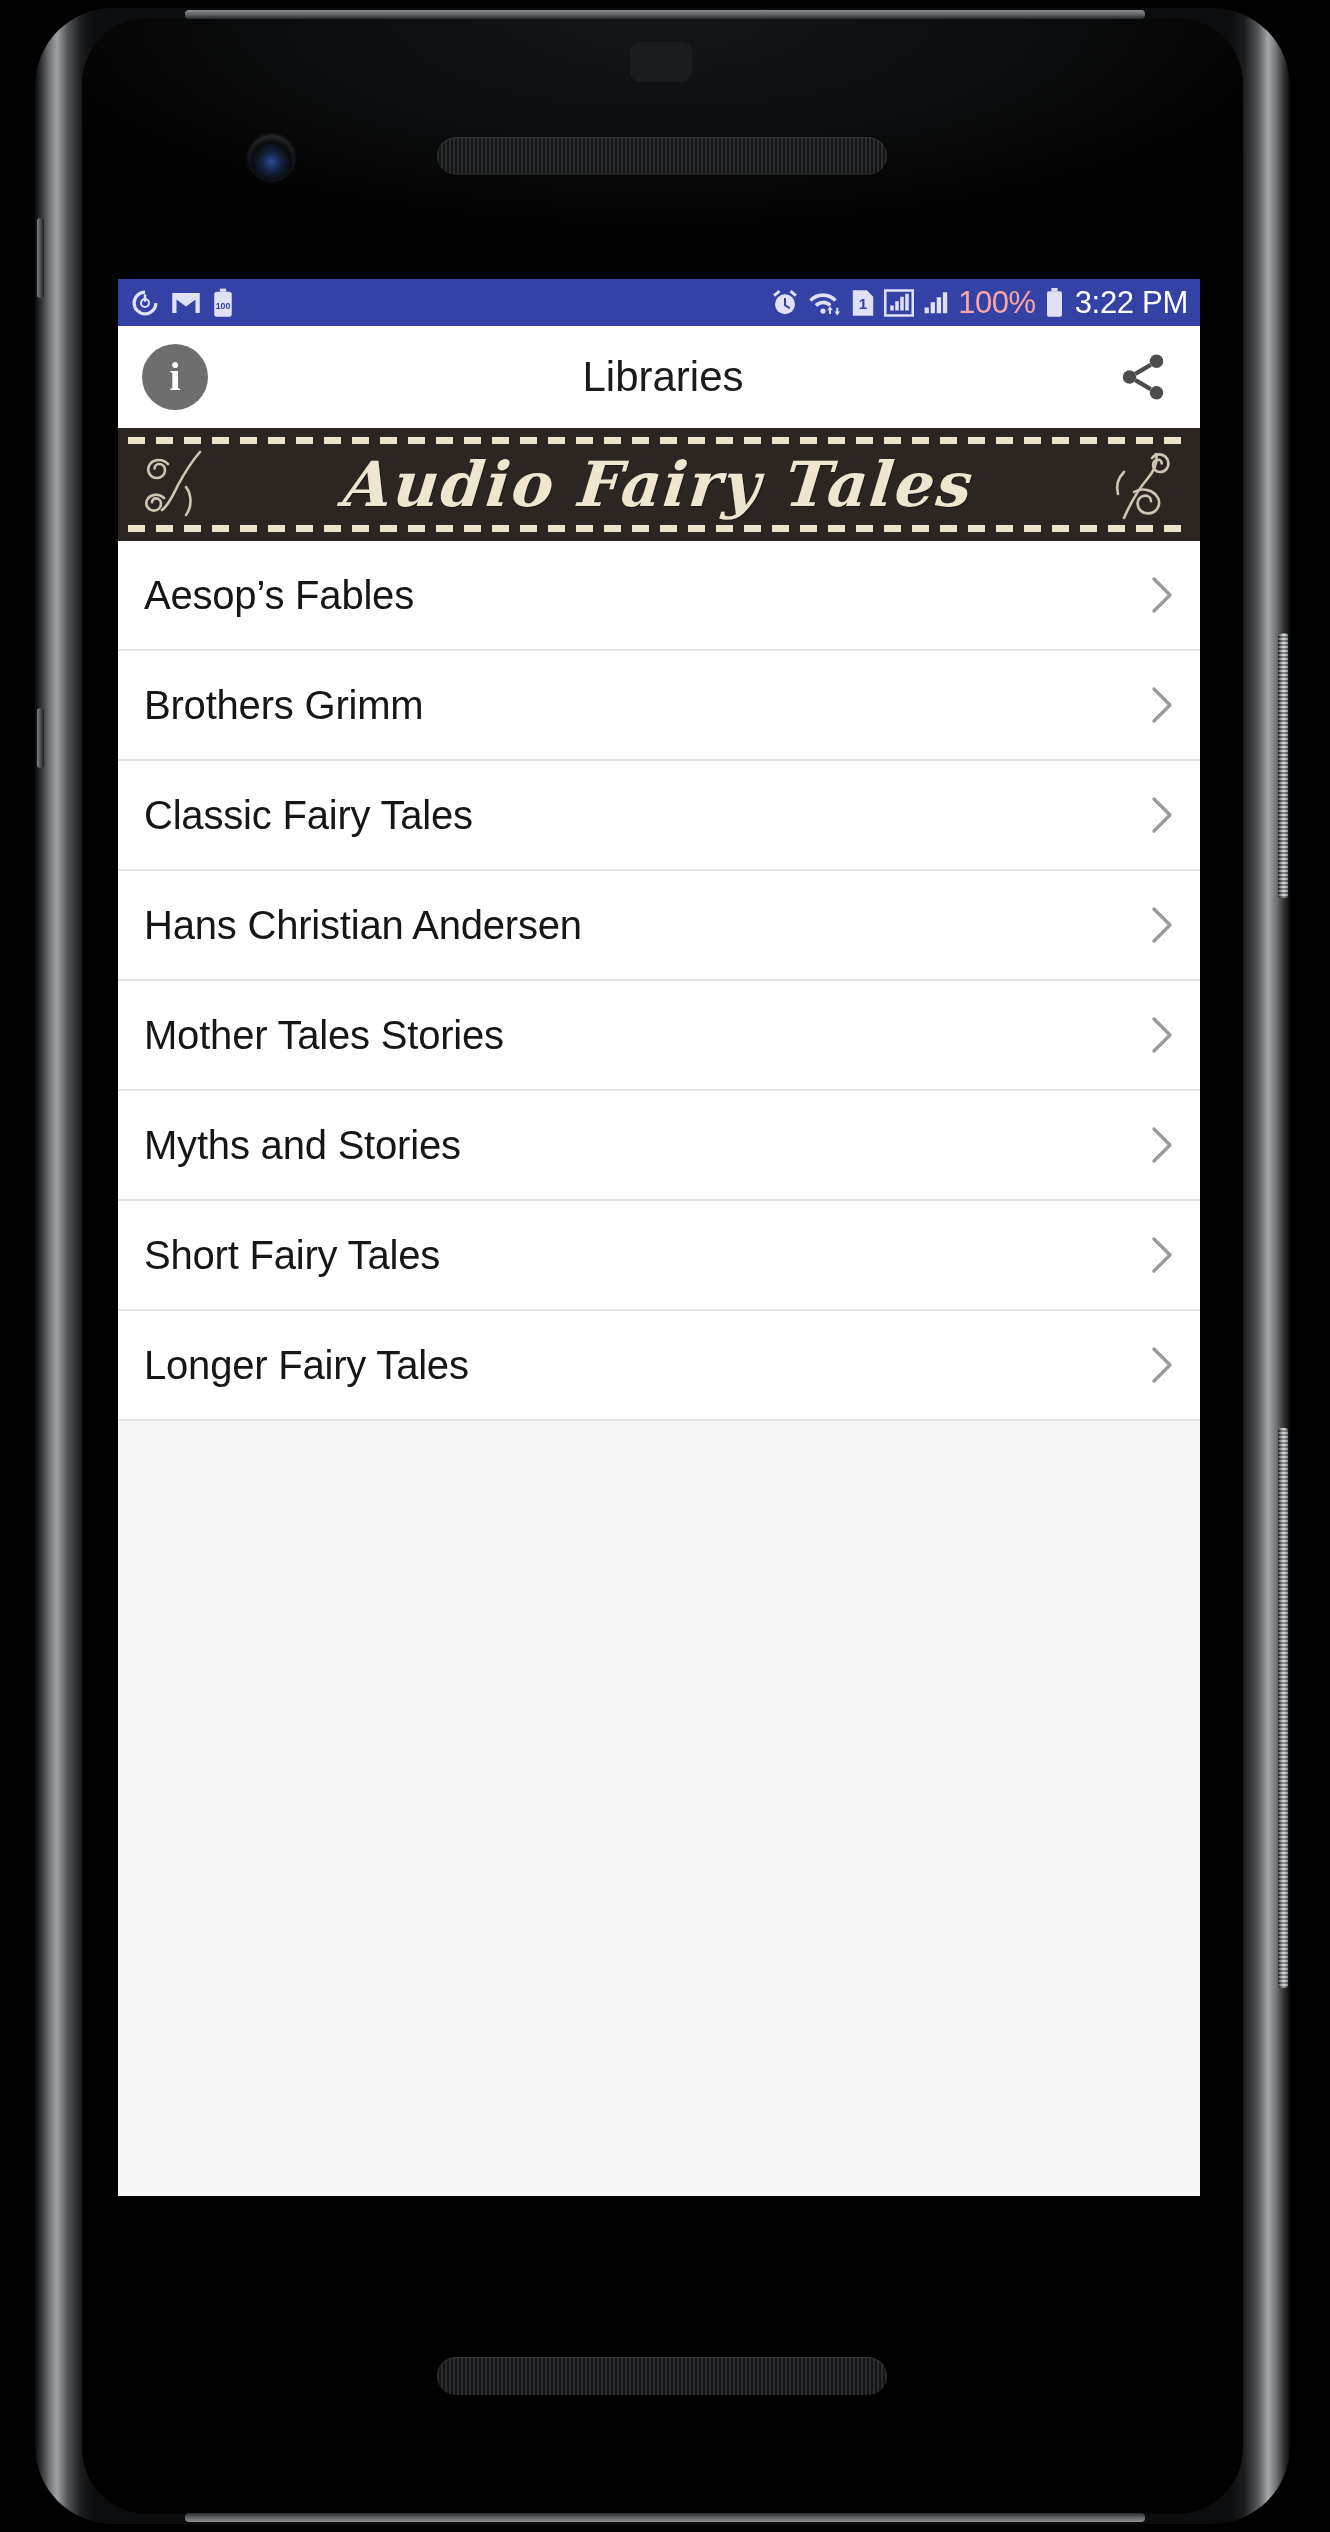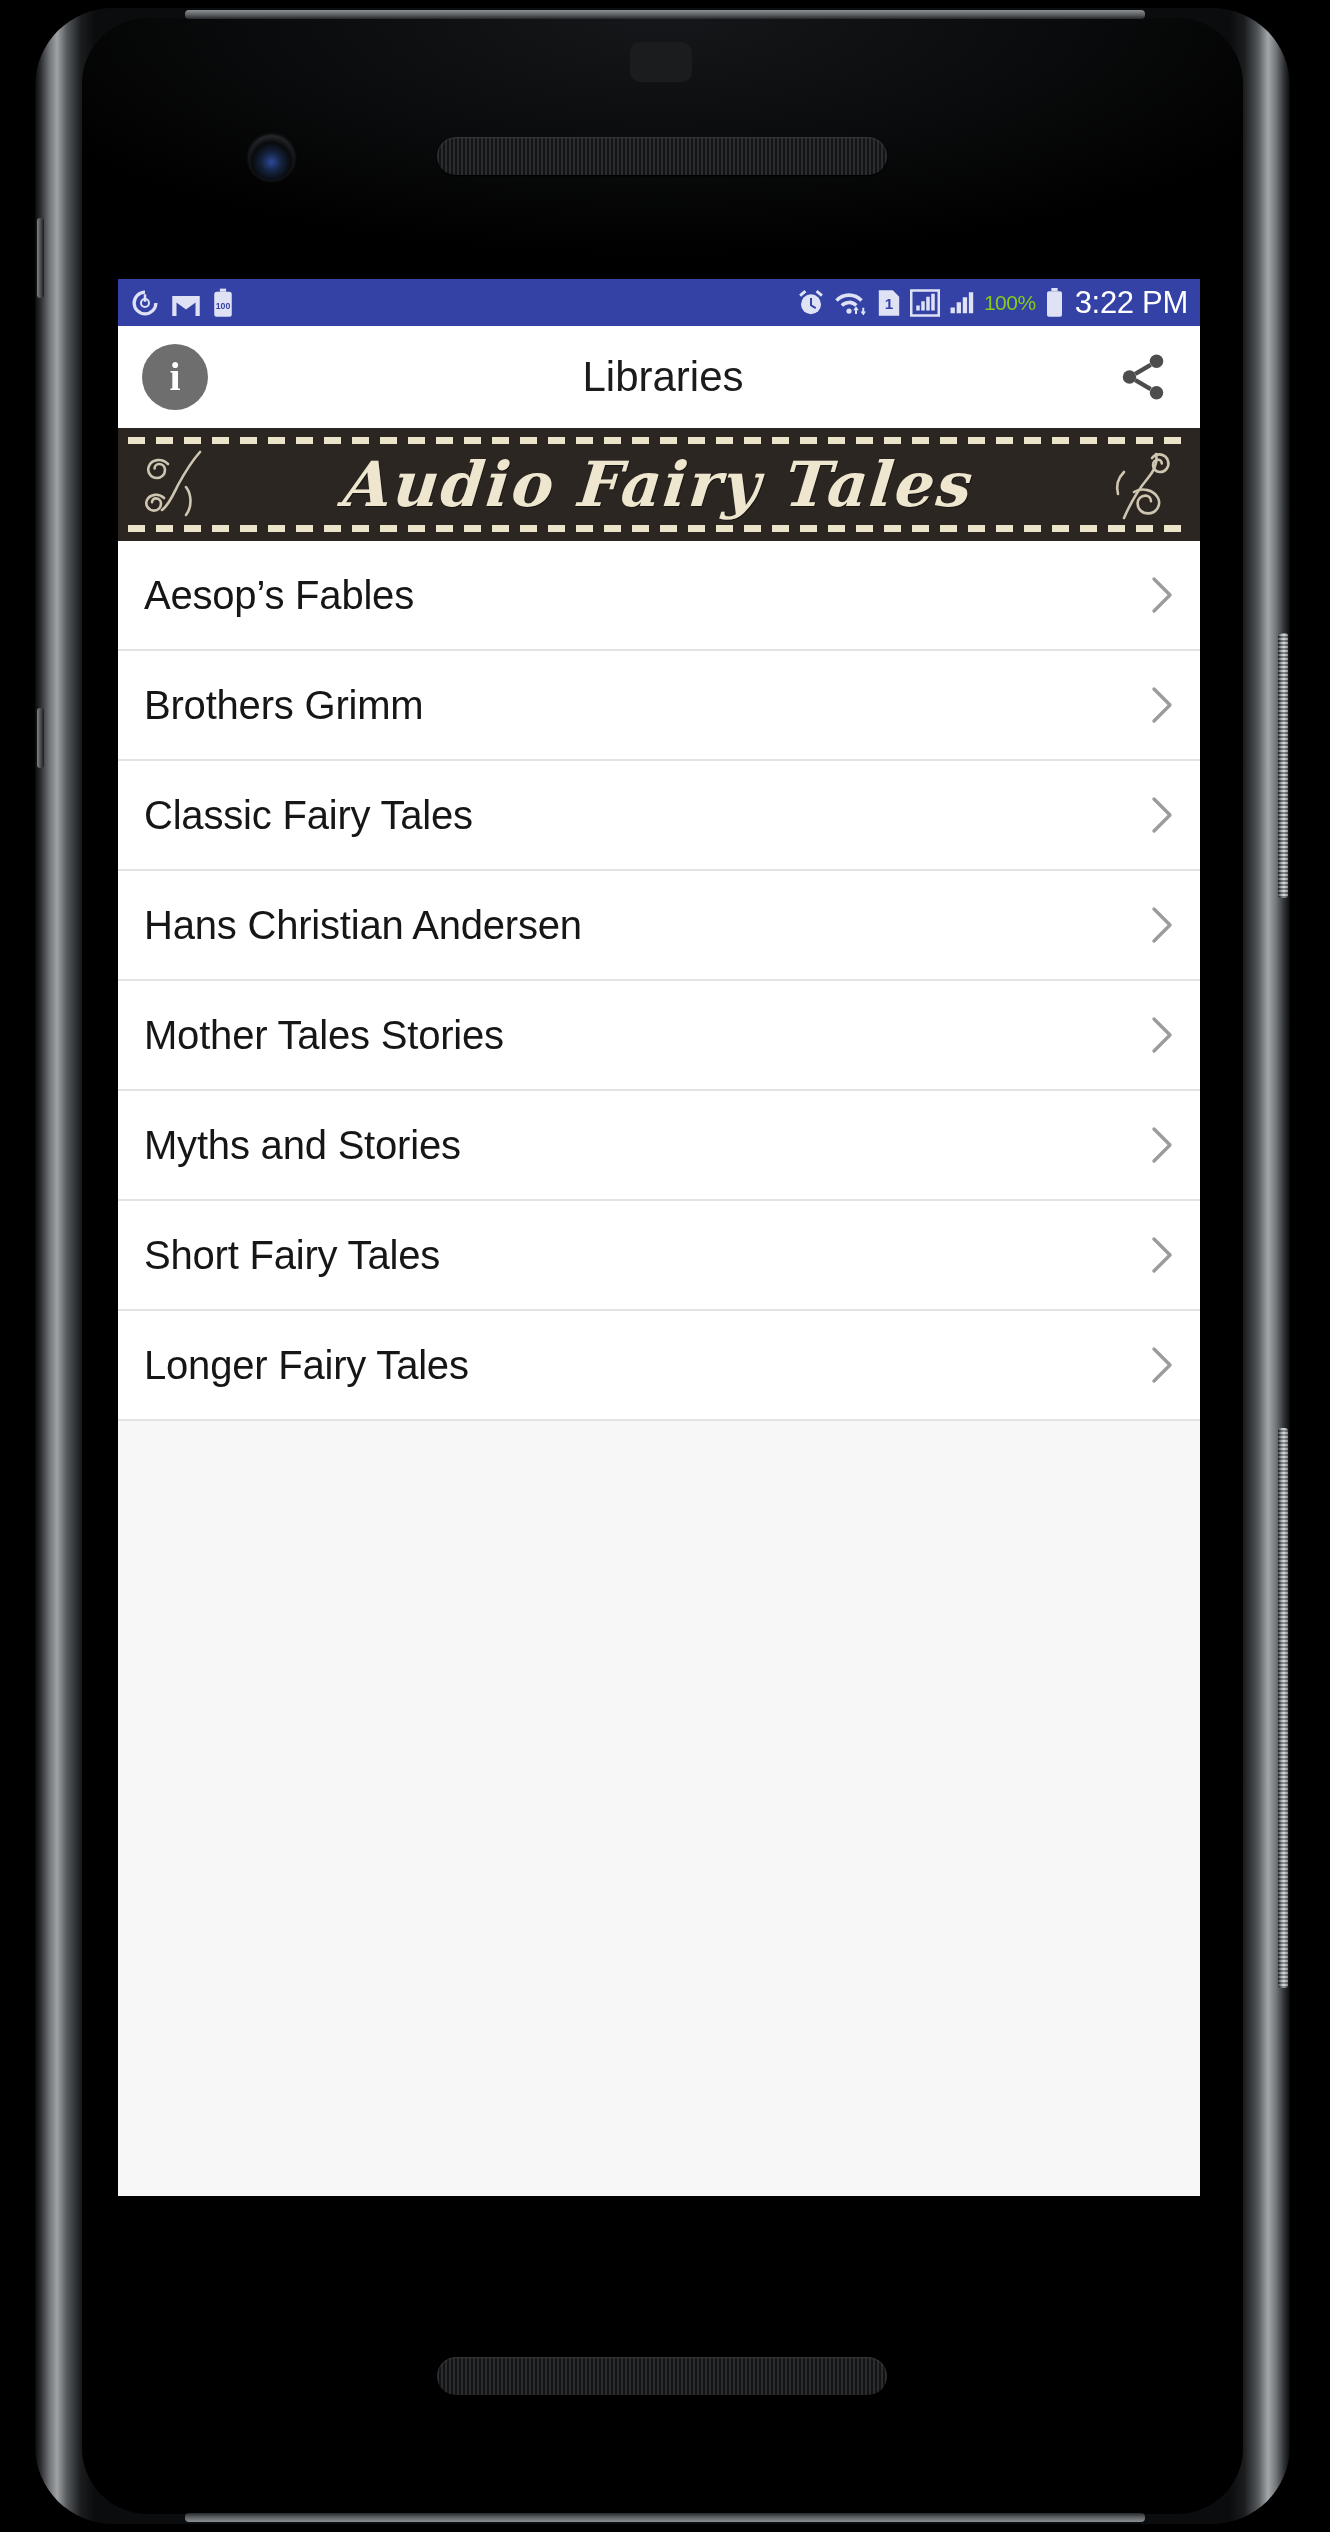--- a/index.html
+++ b/index.html
@@ -128,27 +128,27 @@
 
   
   #status-bar {
     height: 47px;
     background: #3442a6;
     display: flex;
     align-items: center;
     padding: 0 12px;
     color: #dfe2f4;
   }
-  #status-left { display: flex; align-items: flex-end; gap: 11px; }
+  #status-left { display: flex; align-items: center; gap: 11px; }
   #status-right { margin-left: auto; display: flex; align-items: center; gap: 9px; }
   .sb-ico { display: block; }
   #battery-pct {
-    font-size: 21px;
+    font-size: 31px;
     font-weight: 400;
-    color: #84cc16;
+    color: #fca5a5;
     letter-spacing: -0.5px;
     line-height: 1;
   }
   #clock-text {
     font-size: 31px;
     font-weight: 400;
     color: #ffffff;
     letter-spacing: -0.3px;
     line-height: 1;
     margin-left: 2px;

